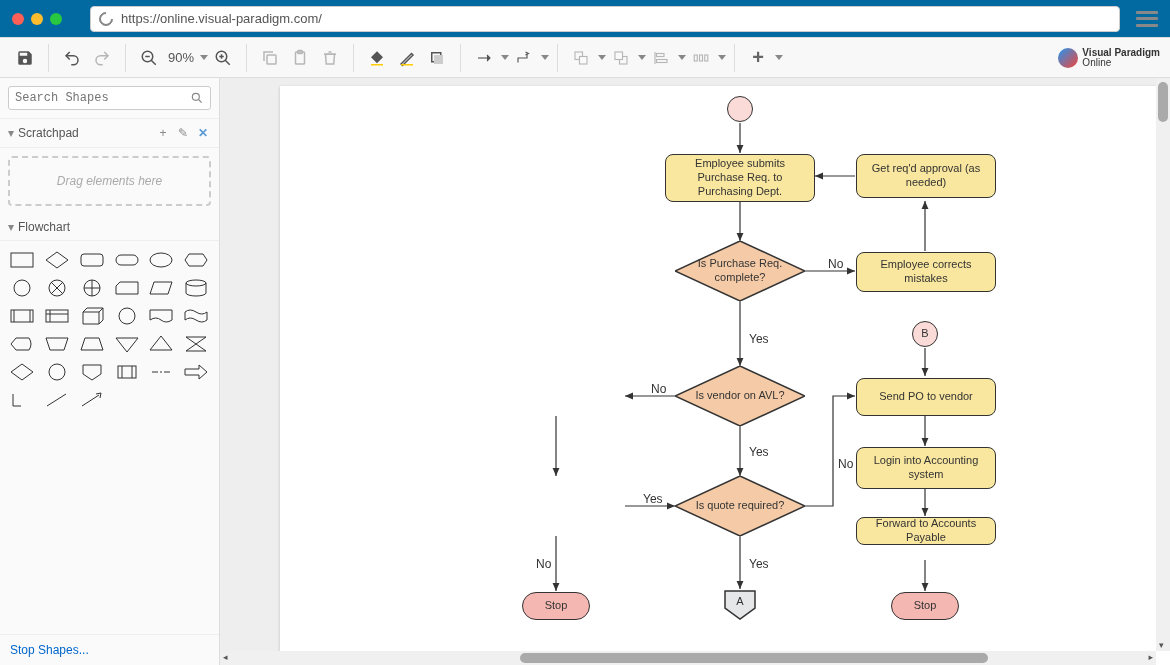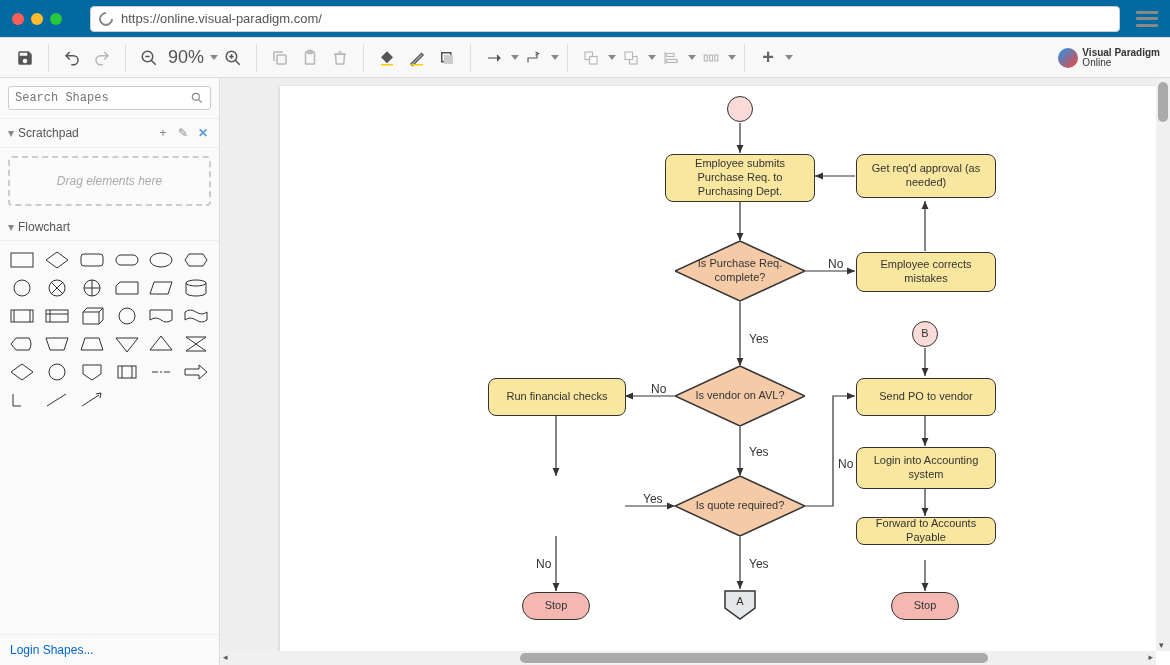--- a/index.html
+++ b/index.html
@@ -16,21 +16,21 @@
 .hamburger { width: 22px; height: 16px; display: flex; flex-direction: column; justify-content: space-between; margin-left: 8px; }
 .hamburger span { height: 3px; background: #888; border-radius: 1px; }
 
 .app { display: flex; flex-direction: column; height: calc(665px - 38px); }
 .toolbar { height: 40px; background: #f8f8f8; border-bottom: 1px solid #ddd; display: flex; align-items: center; padding: 0 4px; position: relative; }
 .tb-group { display: flex; align-items: center; padding: 0 6px; height: 100%; }
 .tb-sep { width: 1px; height: 28px; background: #ddd; margin: 0 2px; }
 .tb-btn { width: 30px; height: 30px; display: flex; align-items: center; justify-content: center; cursor: pointer; border-radius: 2px; color: #666; }
 .tb-btn.disabled { opacity: 0.4; cursor: default; }
 .tb-btn svg { width: 18px; height: 18px; }
-.zoom-text { font-size: 18px; color: #555; padding: 0 4px; }
+.zoom-text { font-size: 13px; color: #555; padding: 0 4px; }
 .caret { width: 0; height: 0; border-left: 4px solid transparent; border-right: 4px solid transparent; border-top: 5px solid #888; margin-left: 2px; }
 .vp-logo { position: absolute; right: 10px; display: flex; align-items: center; gap: 4px; }
 .vp-logo-icon { width: 20px; height: 20px; background: linear-gradient(135deg, #2196f3, #f44336); border-radius: 50%; position: relative; }
 .vp-logo-text { font-size: 10px; line-height: 1; }
 
 .workspace { display: flex; flex: 1; overflow: hidden; }
 .sidebar { width: 220px; background: #fafafa; border-right: 1px solid #ddd; display: flex; flex-direction: column; }
 .search-wrap { padding: 8px; border-bottom: 1px solid #eee; }
 .search-box { display: flex; align-items: center; background: #fff; border: 1px solid #ccc; border-radius: 3px; padding: 4px 6px; }
 .search-box input { border: none; outline: none; flex: 1; font-size: 12px; font-family: Liberation Mono, monospace; }
@@ -433,21 +433,21 @@
             </svg>
           </div>
         <div class="shape-cell">
             <svg>
               <line x1="3" y1="16" x2="20" y2="5" stroke="#333"></line>
               <path d="M17 4 L22 3 L21 8" fill="none" stroke="#333"></path>
             </svg>
           </div>
       </div>
       <div style="flex:1"></div>
-      <div class="more-shapes">Login Shapes...</div>
+      <div class="more-shapes">Stop Shapes...</div>
     </div>
 
     <div class="canvas-area">
       <div class="canvas-page">
 
         <svg class="edges" width="920" height="612">
           <defs>
               <marker id="ah" markerWidth="8" markerHeight="8" refX="7" refY="3" orient="auto">
                 <path d="M0,0 L7,3 L0,6 Z" fill="#333"></path>
               </marker>
@@ -513,23 +513,20 @@
             <span>B</span>
           </div>
 
         <div class="fc-node" style="left:395px;top:280px;width:130px;height:60px">
           <svg style="position:absolute;left:0;top:0" width="130" height="60">
               <path d="M65 0 L130 30 L65 60 L0 30 Z" fill="#f5cba7" stroke="#333" stroke-width="1.5"></path>
             </svg>
           <span style="position:relative">Is vendor on AVL?</span>
         </div>
 
-        <div class="fc-node fc-process" style="left:208px;top:292px;width:138px;height:38px">
-            <span>Run financial checks</span>
-          </div>
 
         <div class="fc-node fc-process" style="left:576px;top:292px;width:140px;height:38px">
             <span>Send PO to vendor</span>
           </div>
 
 
         <div class="fc-node fc-process" style="left:576px;top:361px;width:140px;height:42px">
             <span>Login into Accounting system</span>
           </div>
 

